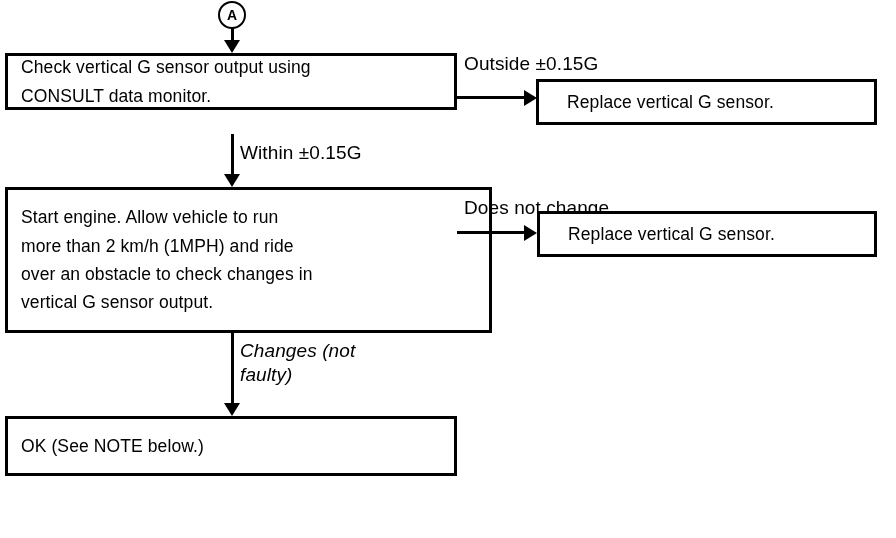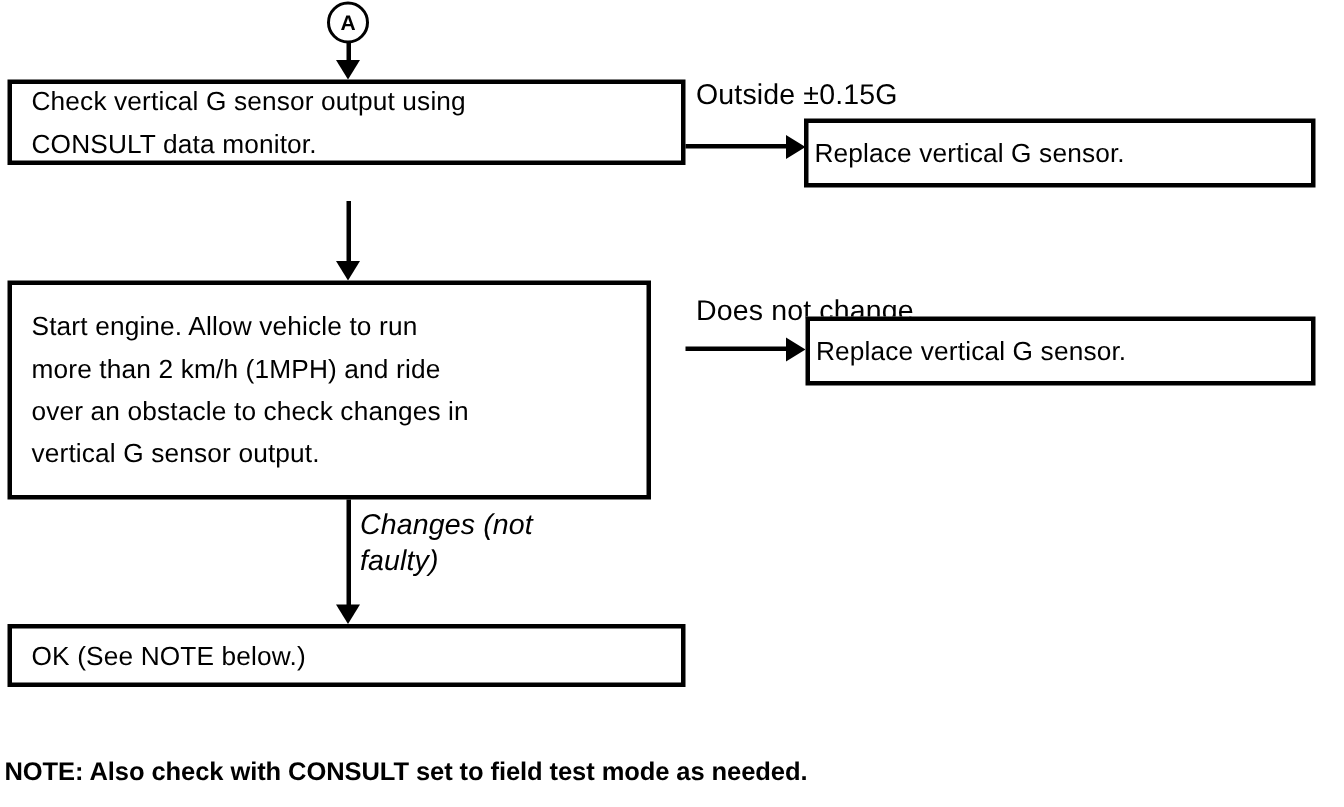--- a/index.html
+++ b/index.html
@@ -31,27 +31,27 @@
   }
   .box .box-text {
     padding: 0 0 0 13px;
     font-size: 17.5px;
     line-height: 1.62;
     letter-spacing: 0.1px;
     white-space: pre-line;
   }
 
   #box-check-sensor   { left: 5px;   top: 53px;  width: 452px; height: 57px; }
-  #box-start-engine   { left: 5px;   top: 187px; width: 429px; height: 146px; }
-  #box-ok            { left: 5px;   top: 416px; width: 452px; height: 42px; }
+  #box-start-engine   { left: 5px;   top: 187px; width: 487px; height: 146px; }
+  #box-ok            { left: 5px;   top: 416px; width: 452px; height: 60px; }
   #box-replace-1      { left: 536px; top: 79px;  width: 341px; height: 46px; }
   #box-replace-2      { left: 537px; top: 211px; width: 340px; height: 46px; }
 
   #box-replace-1 .box-text,
-  #box-replace-2 .box-text { padding-left: 4px; }
+  #box-replace-2 .box-text { padding-left: 28px; }
   #box-ok .box-text { padding-left: 13px; }
 
   
   #marker-a {
     position: absolute;
     left: 218px;
     top: 1px;
     width: 28px;
     height: 28px;
     border: 2.6px solid #000;
@@ -150,20 +150,21 @@
   <div class="hline" id="conn-box1-to-replace1"></div>
   <div class="arrow-right" id="arrowhead-box1-to-replace1"></div>
   <div class="edge-label" id="label-outside">Outside ±0.15G</div>
 
   <div class="box" id="box-replace-1">
     <div class="box-text">Replace vertical G sensor.</div>
   </div>
 
   <div class="vline" id="conn-box1-to-box2"></div>
   <div class="arrow-down" id="arrowhead-box1-to-box2"></div>
+  <div class="edge-label" id="label-within">Within ±0.15G</div>
 
   <div class="box" id="box-start-engine">
     <div class="box-text">Start engine. Allow vehicle to run
 more than 2 km/h (1MPH) and ride
 over an obstacle to check changes in
 vertical G sensor output.</div>
   </div>
 
   <div class="hline" id="conn-box2-to-replace2"></div>
   <div class="arrow-right" id="arrowhead-box2-to-replace2"></div>
@@ -175,15 +176,14 @@
 
   <div class="vline" id="conn-box2-to-ok"></div>
   <div class="arrow-down" id="arrowhead-box2-to-ok"></div>
   <div class="edge-label" id="label-changes">Changes (not
 faulty)</div>
 
   <div class="box" id="box-ok">
     <div class="box-text">OK (See NOTE below.)</div>
   </div>
 
-  <div id="note">NOTE:  Also check with CONSULT set to field test mode as needed.</div>
 
 </div>
 
 </body></html>

